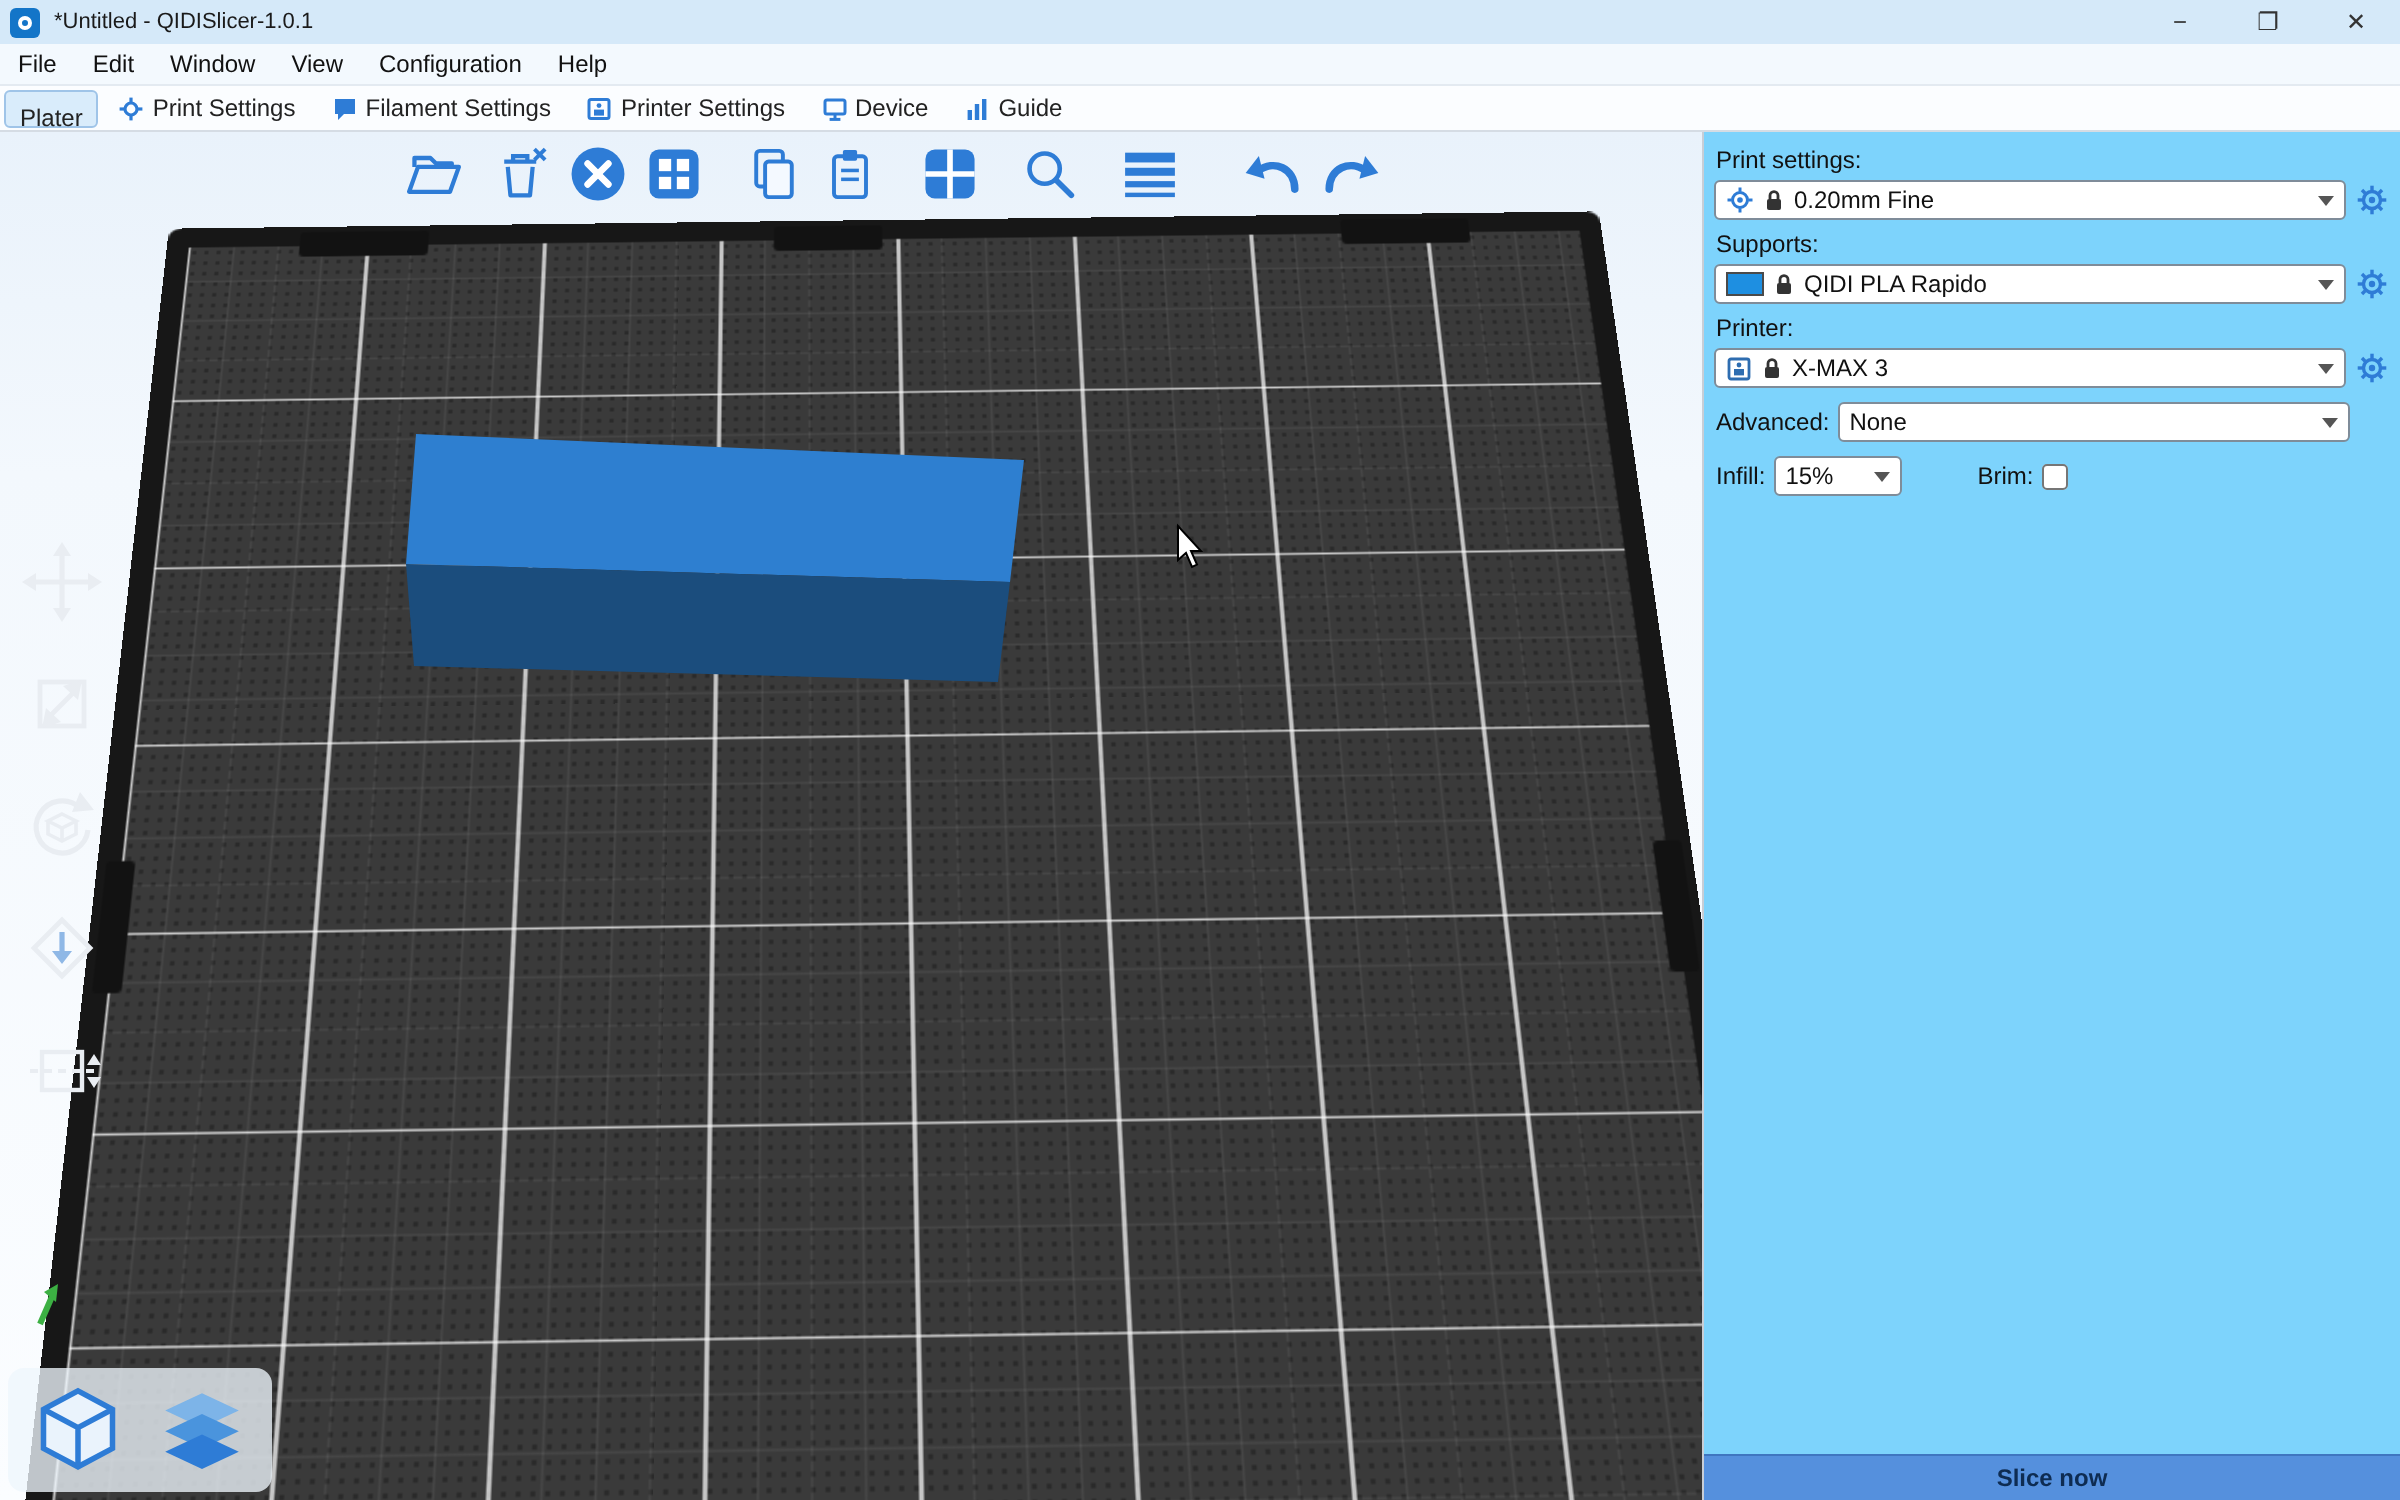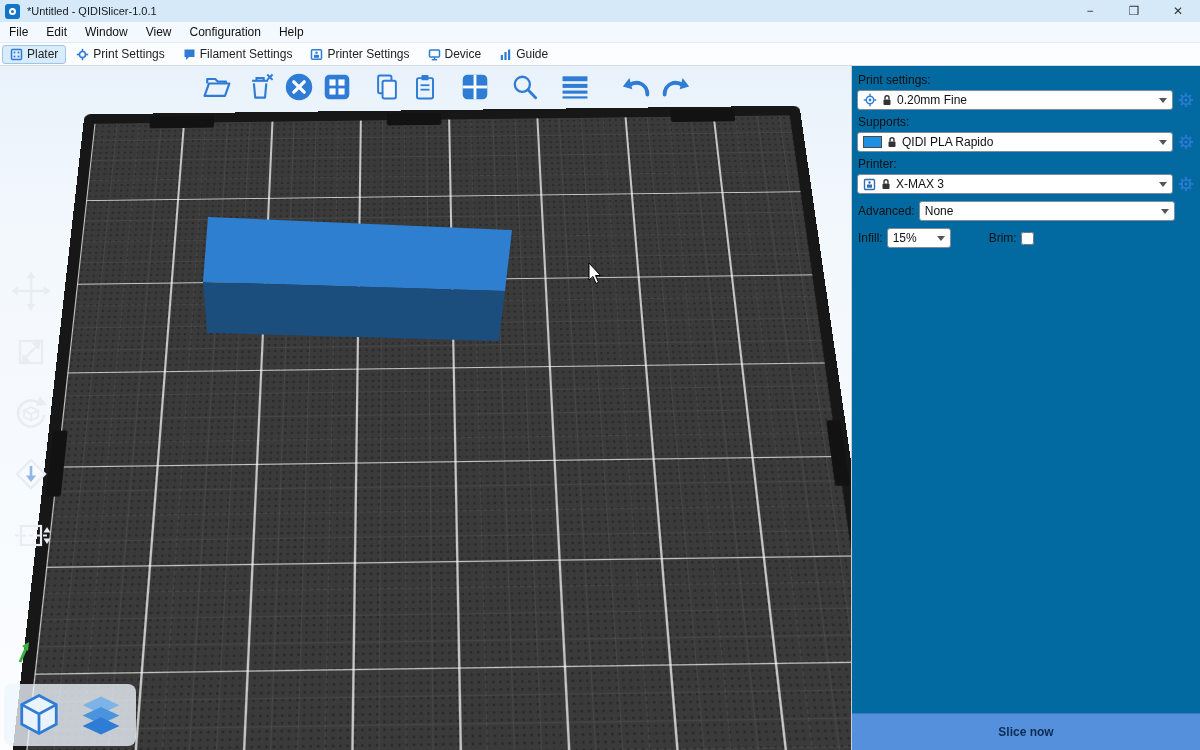--- a/index.html
+++ b/index.html
@@ -13,21 +13,21 @@
   .win-controls { margin-left:auto; display:flex; height:100%; }
   .win-btn { width:44px; height:100%; display:flex; align-items:center; justify-content:center; font-size:12px; color:#333; }
 
   
   .menubar { position:absolute; left:0; top:22px; width:1200px; height:21px; background:#f3f9fe; display:flex; align-items:center; border-bottom:1px solid #e3eaf1; }
   .menu-item { font-size:12px; color:#111; padding:16px 9px; height:100%; display:flex; align-items:center; }
 
   
   .tabbar { position:absolute; left:0; top:43px; width:1200px; height:23px; background:#fbfdff; display:flex; align-items:center; border-bottom:1px solid #d5dce4; }
   .tab { display:flex; align-items:center; gap:4px; font-size:12px; color:#222; padding:2px 7px; margin-left:2px; border-radius:3px; border:1px solid transparent; height:19px; }
-  .tab.active { background:#d9ecfb; border-color:#9fc4e8; }
+  .tab.active { background:#d9ecfb; border-color:#9fc4e8;flex-direction:column; }
   .tab svg { display:block; }
   .modes { margin-left:auto; display:flex; align-items:center; gap:5px; margin-right:6px; }
   .mode-btn { display:flex; align-items:center; gap:4px; font-size:12px; color:#222; padding:2px 7px; border-radius:3px; height:18px; }
   .mode-btn.active { background:#2265b4; color:#fff; }
   .mode-dot { width:7px; height:7px; border-radius:50%; }
 
   
   .viewport { position:absolute; left:0; top:66px; width:851px; height:684px; overflow:hidden;
               background:linear-gradient(180deg,#e9f2fb 0%, #f3f8fd 25%, #fbfdff 100%); }
 
@@ -53,33 +53,33 @@
 
   
   .gizmo-col { position:absolute; left:8px; top:202px; display:flex; flex-direction:column; gap:15px; }
   .gizmo { width:46px; height:46px; display:flex; align-items:center; justify-content:center; }
 
   
   .view-toggles { position:absolute; left:4px; bottom:4px; display:flex; gap:8px; padding:4px 8px; background:rgba(238,246,252,0.78); border-radius:8px; }
   .view-toggle { width:54px; height:54px; display:flex; align-items:center; justify-content:center; }
 
   
-  .sidebar { position:absolute; left:851px; top:66px; width:349px; height:684px; background:#0369a1; border-left:1px solid #c8ced6; padding:5px 6px 0 5px; }
+  .sidebar { position:absolute; left:851px; top:66px; width:349px; height:684px; background:#7dd3fc; border-left:1px solid #c8ced6; padding:5px 6px 0 5px; }
   .setting-label { font-size:12px; color:#111; margin:2px 0 3px 1px; }
   .combo-row { display:flex; align-items:center; gap:4px; margin-bottom:5px; }
   .combo { flex:1; height:20px; border:1px solid #7f8c99; border-radius:3px; background:#fff; display:flex; align-items:center; padding:0 5px; gap:5px; font-size:12px; color:#111; }
   .combo .chev { margin-left:auto; width:0; height:0; border:4px solid transparent; border-top:5px solid #555; margin-top:5px; }
   .gear-btn { width:17px; height:17px; display:flex; align-items:center; justify-content:center; }
   .swatch { width:19px; height:12px; border:1px solid #4a4a4a; }
   .inline-row { display:flex; align-items:center; margin:7px 0 0 1px; font-size:12px; color:#111; }
   .inline-row .small-combo { width:64px; flex:none; margin-left:4px; }
   .inline-row .supports-combo { flex:1; margin-left:4px; }
   .brim-label { margin-left:38px; }
   .brim-check { width:13px; height:13px; margin-left:4px; }
-  .slice-btn { position:absolute; left:0; bottom:0; width:100%; height:37px; background:#5590dd; color:#0e2c52; font-weight:bold; font-size:12px; display:flex; align-items:center; justify-content:center; border-top:1px solid #3f76c0; }
+  .slice-btn { position:absolute; left:0; bottom:0; width:100%; height:23px; background:#5590dd; color:#0e2c52; font-weight:bold; font-size:12px; display:flex; align-items:center; justify-content:center; border-top:1px solid #3f76c0; }
 </style>
 </head>
 <body>
 
 <div class="titlebar">
   <div class="app-logo">
       <div class="ring"></div>
     </div>
   <div class="title-text">*Untitled - QIDISlicer-1.0.1</div>
   <div class="win-controls">

